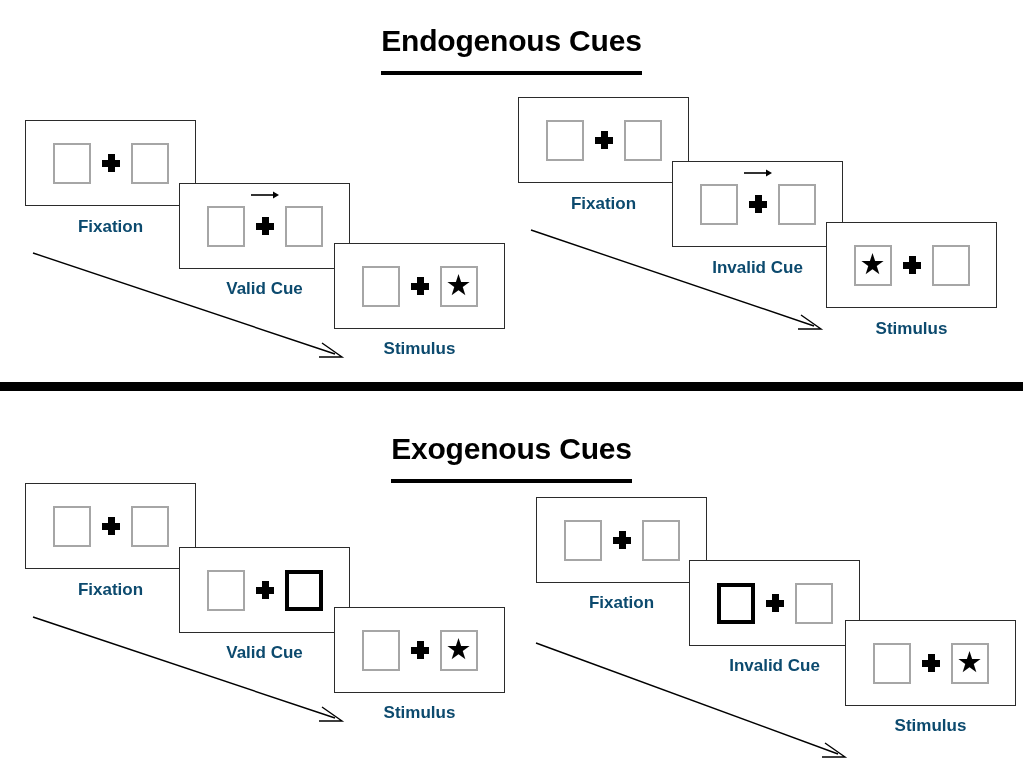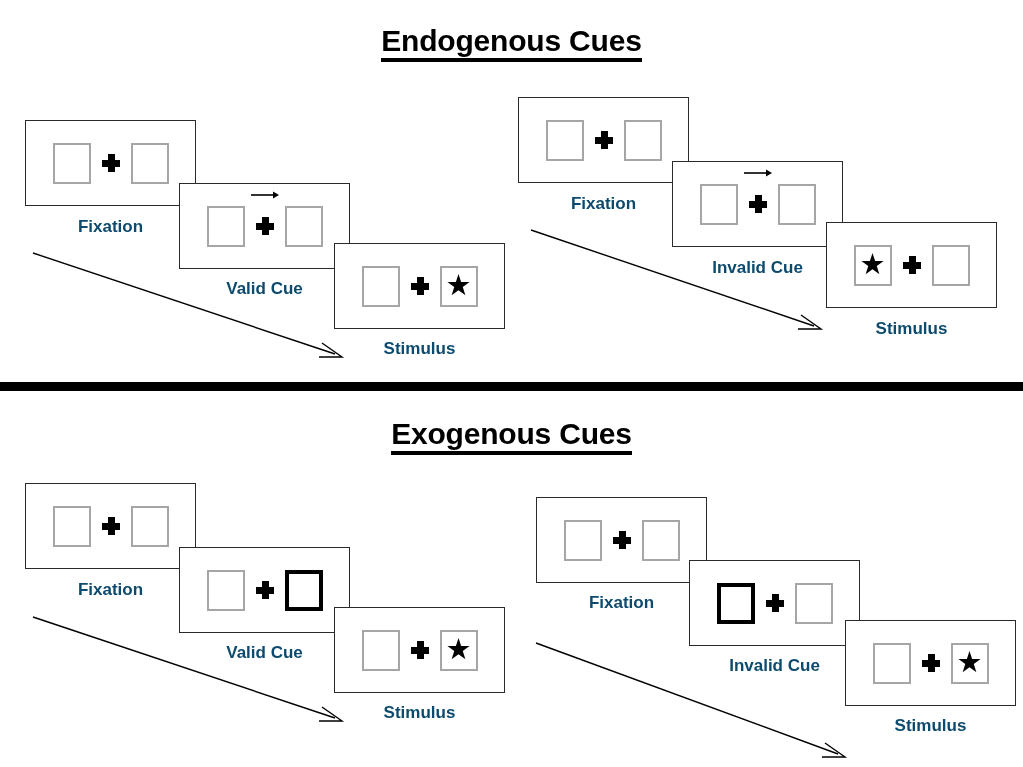--- a/index.html
+++ b/index.html
@@ -28,21 +28,21 @@
     text-align: center;
     font-size: 30px;
     font-weight: bold;
     letter-spacing: -0.2px;
     color: #000000;
     white-space: nowrap;
   }
   .section-title .title-text {
     display: inline-block;
     border-bottom: 4px solid #000000;
-    padding-bottom: 1px;
+    padding-bottom: 14px;
     line-height: 1.05;
   }
 
   
   .section-divider {
     position: absolute;
     left: 0px;
     width: 1023px;
     height: 9px;
     background: #000000;
@@ -253,21 +253,21 @@
   </div>
   <div class="caption" style="left:826px; top:319px; width:171px;">Stimulus</div>
 
   <svg class="time-arrow" viewBox="0 0 300 110" style="left:528px; top:225px; width:300px; height:110px;" xmlns="http://www.w3.org/2000/svg">
     <line x1="3" y1="5" x2="286" y2="101" stroke="#000000" stroke-width="1.4"></line>
     <path d="M 273 90 L 293 104 L 270 104" fill="none" stroke="#000000" stroke-width="1.4"></path>
   </svg>
 
   <div class="section-divider" style="top:382px;"></div>
 
-  <div class="section-title" style="top:417px;text-decoration:underline;">
+  <div class="section-title" style="top:432px;text-decoration:underline;">
     <span class="title-text">Exogenous Cues</span>
   </div>
 
   <div class="panel" style="left:25px; top:483px; width:171px; height:86px;">
     <div class="panel-inner">
       <div class="panel-row">
         <div class="sq"></div>
         <div class="plus-wrap">
           <div class="plus"></div>
         </div>

